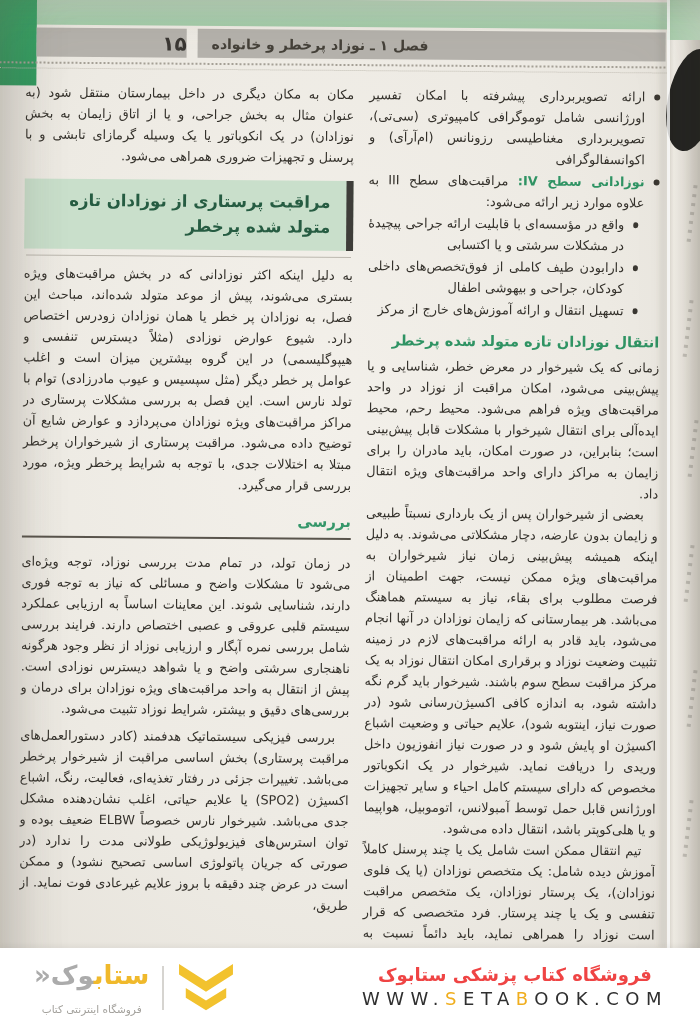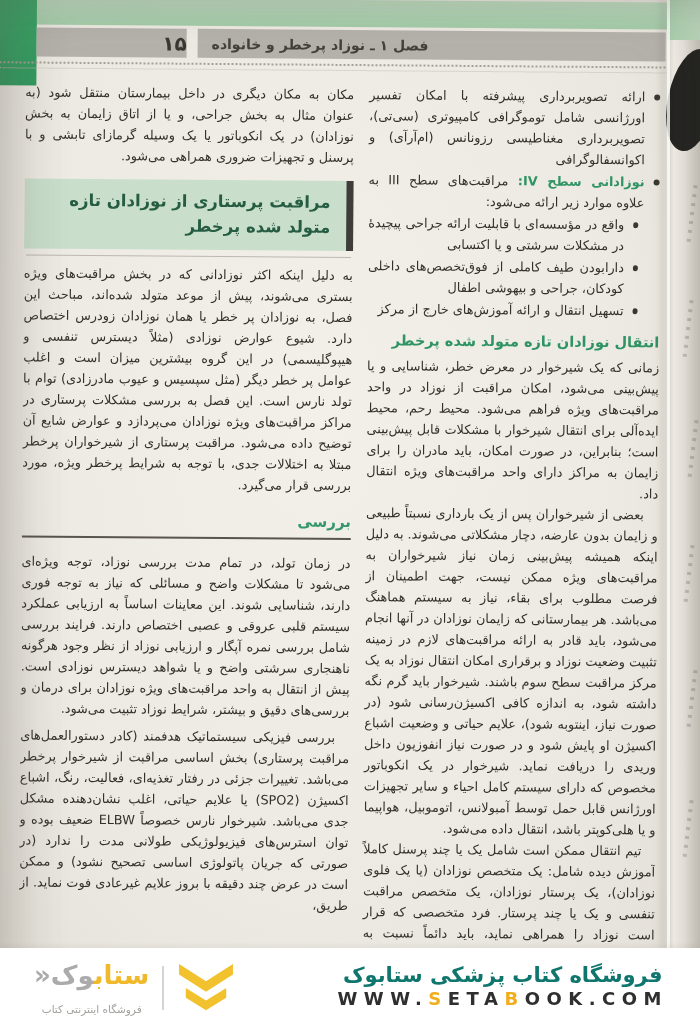--- a/index.html
+++ b/index.html
@@ -90,22 +90,22 @@
             display:flex; align-items:center; justify-content:space-between;
             padding:4px 32px 0 34px; box-shadow:0 -2px 6px rgba(0,0,0,.05); }
   .logo-group { display:flex; align-items:center; }
   .wordmark { text-align:center; }
   .wordmark-line { direction:rtl; font-size:26px; font-weight:bold; line-height:28px; white-space:nowrap; }
   .wm-yellow { color:#f0b92b; }
   .wm-gray { color:#ababab; }
   .wordmark-sub { font-size:10.5px; color:#a3a19c; margin-top:14px; direction:rtl; }
   .logo-divider { width:2px; height:44px; background:#d6d4d0; margin:0 13px; }
   .brand { text-align:center; }
-  .brand-fa { direction:rtl; font-size:21px; font-weight:bold; color:#0f766e; line-height:22px; }
-  .brand-url { direction:ltr; font-size:18px; font-weight:bold; color:#2f2f2f;
+  .brand-fa { direction:rtl; font-size:18px; font-weight:bold; color:#ef4444; line-height:22px; }
+  .brand-url { direction:ltr; font-size:18px; font-weight:normal; color:#2f2f2f;
                letter-spacing:6.5px; line-height:26px; white-space:nowrap; }
   .url-accent { color:#f0ae1e; }
 </style>
 </head>
 <body>
 
 <div class="photo">
 
   <div class="sheet">
 

